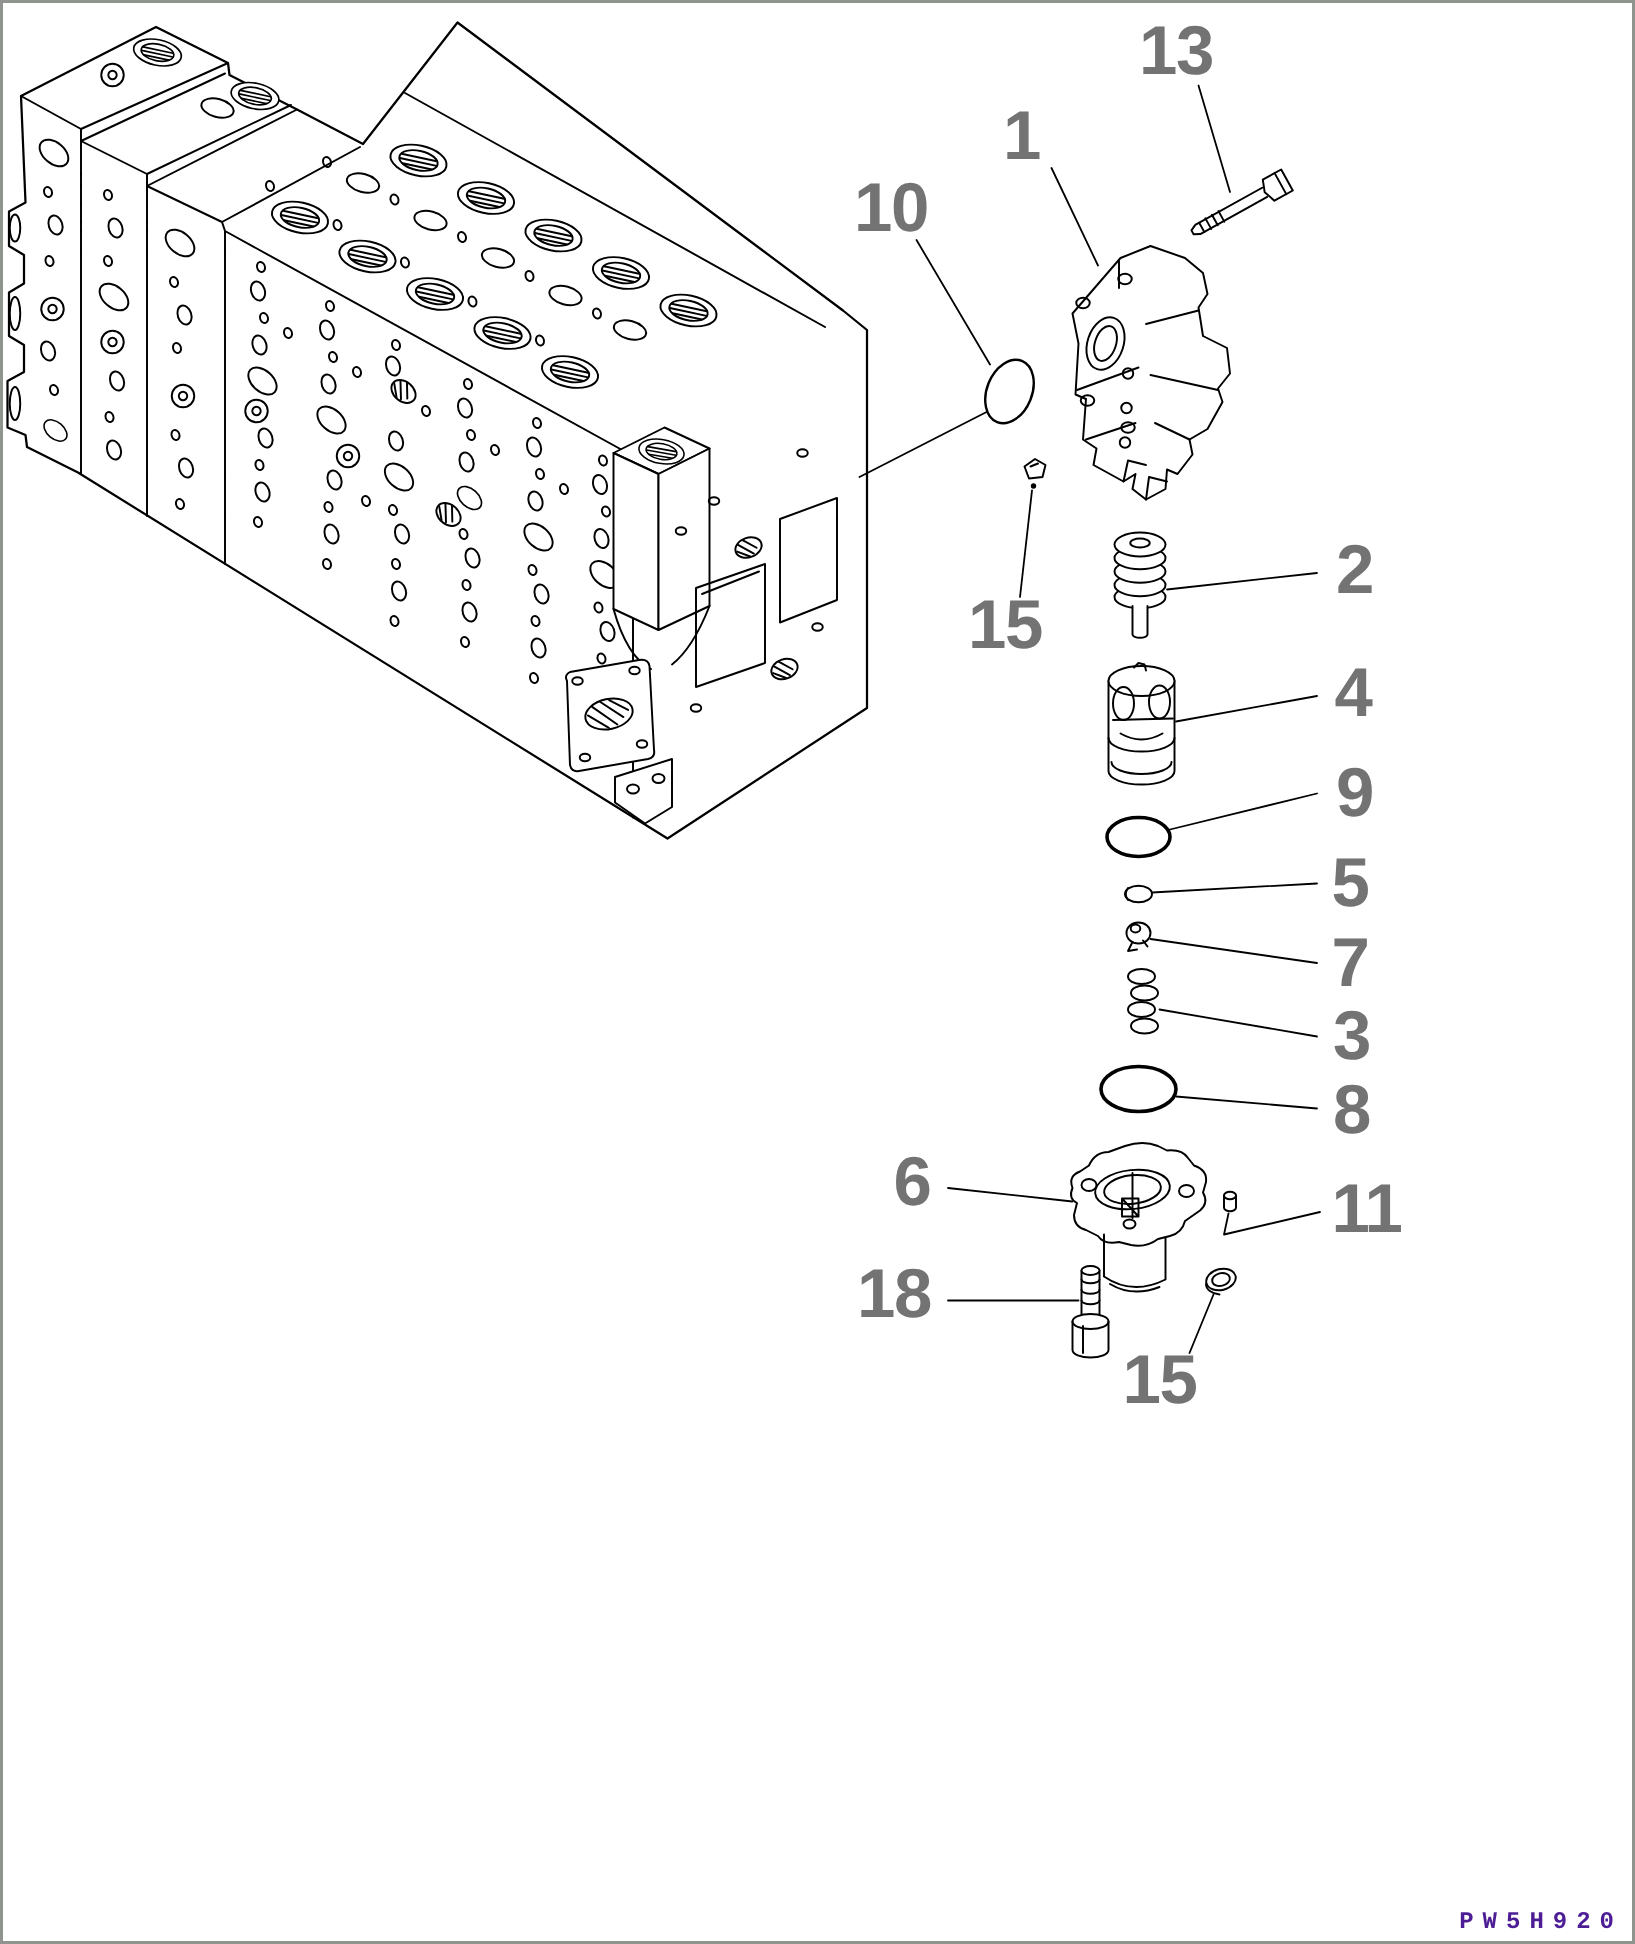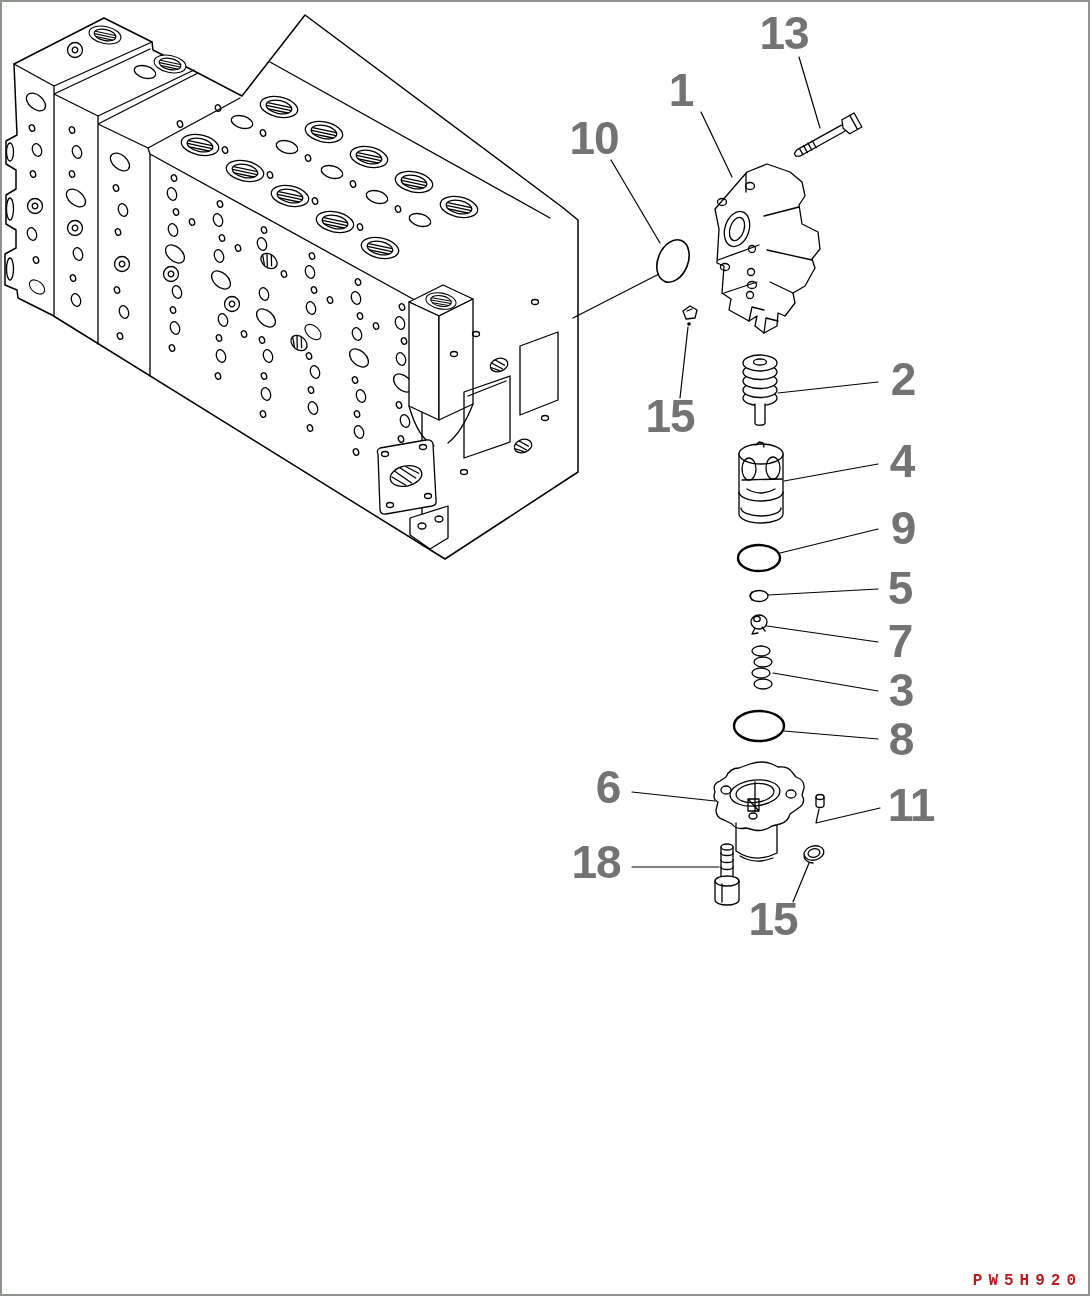--- a/index.html
+++ b/index.html
@@ -11,21 +11,21 @@
   .art{position:absolute;left:0;top:0;}
   .art path,.art ellipse,.art circle,.art line,.art rect{vector-effect:none;}
   .callout{
     position:absolute;transform:translate(-50%,-50%);
     font-weight:bold;font-size:46px;line-height:1;color:#737373;
     letter-spacing:-1px;user-select:none;cursor:pointer;
   }
   .code{
     position:absolute;right:6px;top:1270px;
     font-family:"Liberation Mono", monospace;font-size:16px;font-weight:bold;
-    letter-spacing:6px;color:#b91c1c;white-space:nowrap;
+    letter-spacing:6px;color:#4c1d95;white-space:nowrap;
   }
 </style>
 </head>
 <body>
 
 <div class="canvas">
 
 <svg class="art" width="1090" height="1296" viewBox="0 0 1090 1296" fill="none" stroke="#000" stroke-width="1.3" stroke-linejoin="round" stroke-linecap="round">
 
   <defs>

